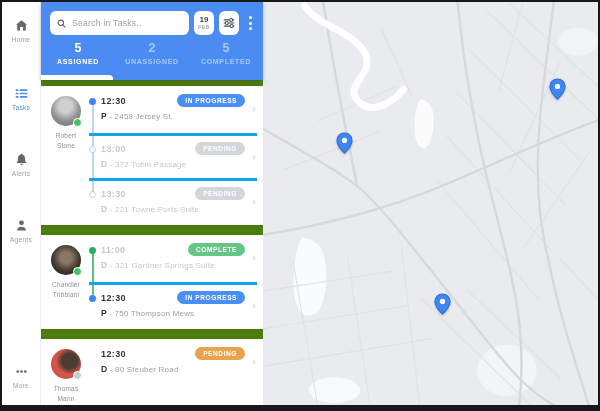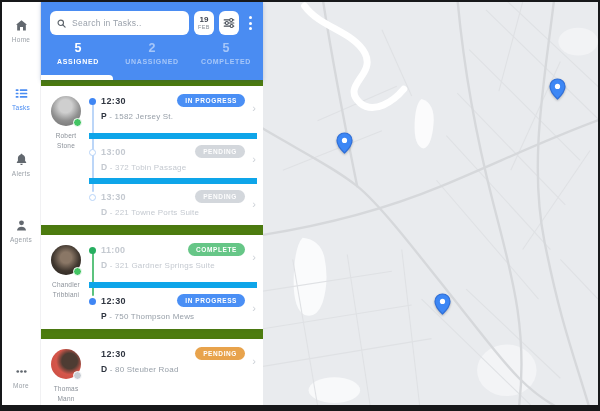--- a/index.html
+++ b/index.html
@@ -51,21 +51,21 @@
               border:1.5px solid #fff;box-sizing:border-box;}
   .status-online{background:#43c463;}
   .status-offline{background:#c9ced4;}
   .agent-name{font-size:6.5px;color:#8b9199;text-align:center;margin-top:5px;line-height:1.55;letter-spacing:.2px;}
 
   .tasks-col{flex:1;position:relative;margin-left:4px;padding-right:6px;min-width:0;}
   .tl-line{position:absolute;left:2.5px;top:14px;width:2px;border-radius:1px;}
   .tl-blue{background:#bcd6f8;}
   .tl-green{background:#5cc37e;}
   .task-row{position:relative;height:45px;box-sizing:border-box;padding:8px 4px 0 12px;cursor:pointer;}
-  .task-row + .task-row{border-top:6px solid #0ea5e9;}
+  .task-row + .task-row{border-top:3px solid #0ea5e9;}
   .dot{position:absolute;left:0;top:10px;width:7px;height:7px;border-radius:50%;box-sizing:border-box;}
   .dot-blue{background:#3f86f4;}
   .dot-green{background:#27ae60;}
   .dot-hollow{background:#fff;border:1.5px solid #b7d3f7;}
   .task-time{font-size:9px;font-weight:bold;color:#2f3540;letter-spacing:.4px;}
   .task-addr{font-size:8px;color:#98a0a9;margin-top:5px;letter-spacing:.2px;white-space:nowrap;overflow:hidden;}
   .task-addr b{color:#2f3540;font-size:8.5px;}
   .task-row.faded .task-time,.task-row.faded .task-addr,.task-row.faded .task-addr b{color:#c4c9d0;}
   .badge{position:absolute;top:6px;right:12px;font-size:6.5px;font-weight:bold;color:#fff;
          letter-spacing:.6px;padding:3px 8px;border-radius:8px;}
@@ -183,21 +183,21 @@
         <span class="status-dot status-online"></span>
       </div>
       <div class="agent-name">Robert Stone</div>
     </div>
     <div class="tasks-col">
       <div class="tl-line tl-blue" style="height: 90px;"></div>
 
   <div class="task-row active">
     <span class="dot dot-blue"></span>
     <div class="task-time">12:30</div>
-    <div class="task-addr"><b>P</b><span> - 1582 Jersey St.</span></div>
+    <div class="task-addr"><b>P</b><span> - 2458 Jersey St.</span></div>
     <span class="badge badge-blue">IN PROGRESS</span>
     <span class="chevron">›</span>
   </div>
 
   <div class="task-row faded">
     <span class="dot dot-hollow"></span>
     <div class="task-time">13:00</div>
     <div class="task-addr"><b>D</b><span> - 372 Tobin Passage</span></div>
     <span class="badge badge-gray">PENDING</span>
     <span class="chevron">›</span>

